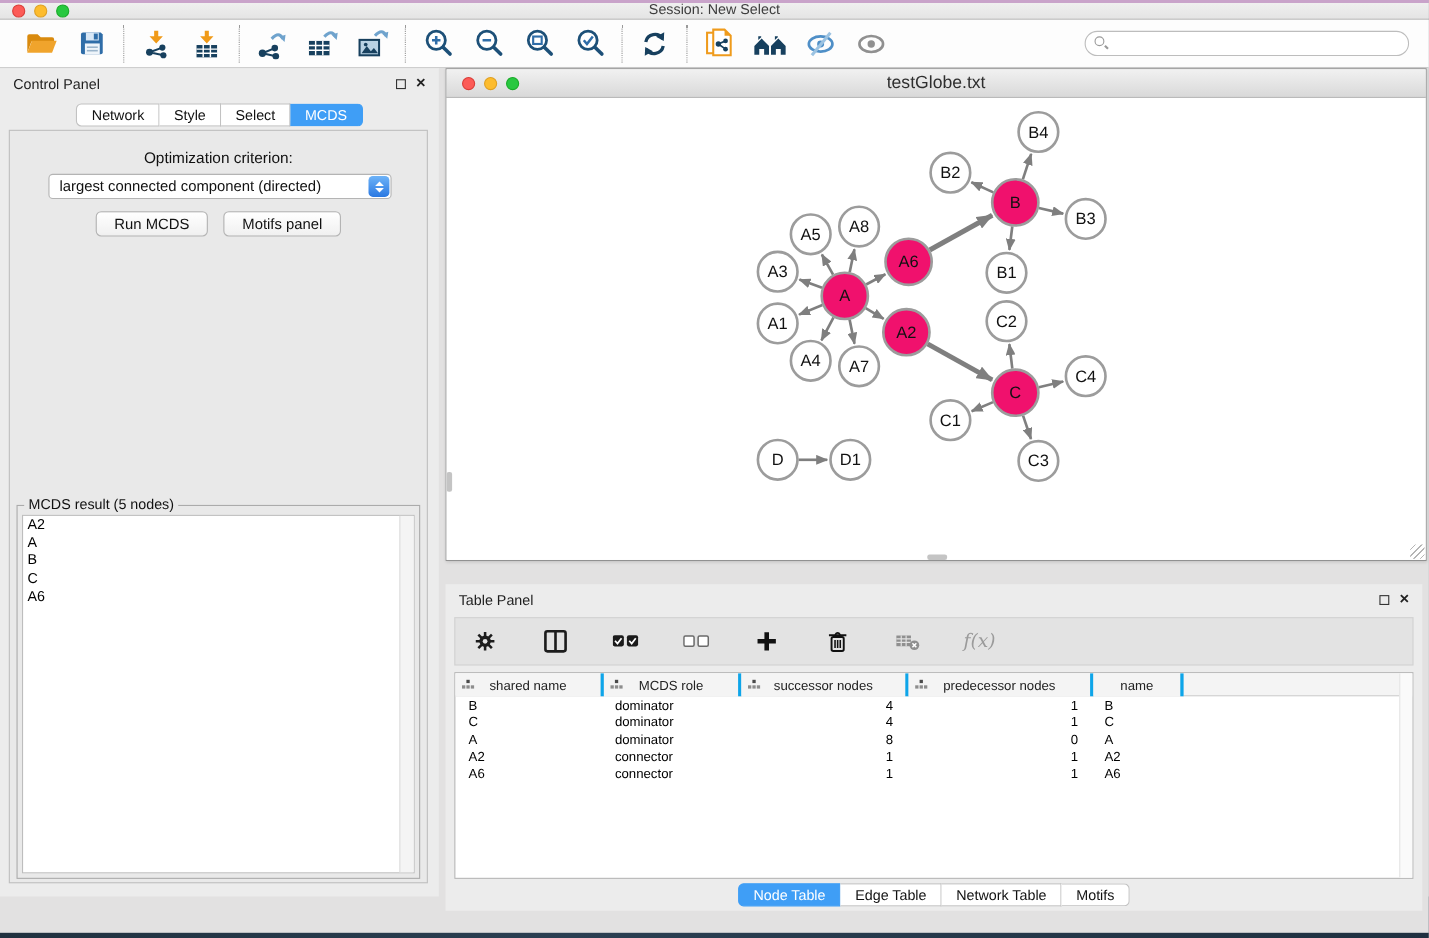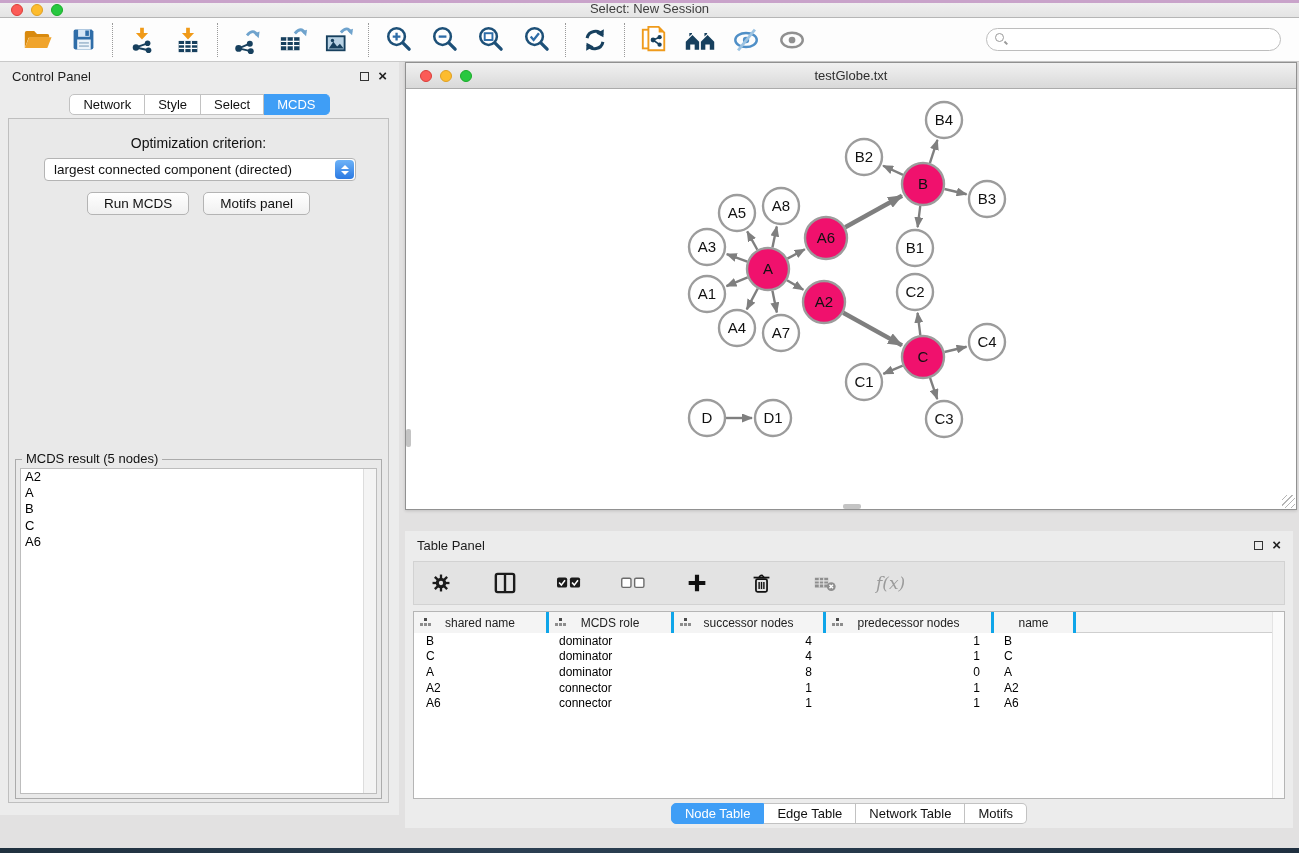--- a/index.html
+++ b/index.html
@@ -69,21 +69,21 @@
 
   
   .splitter{position:absolute;left:399px;top:0;width:6px;height:753px;cursor:col-resize;}
 
   
   .net-window{position:absolute;left:405px;top:0;width:892px;height:448px;
     background:#fff;border:1px solid #919191;box-shadow:0 1px 3px rgba(0,0,0,.15);}
   .net-titlebar{height:26px;background:linear-gradient(#f1f1f1,#d9d9d9);
     border-bottom:1px solid #ababab;position:relative;display:flex;align-items:center;}
   .net-titlebar .lights{left:14px;top:7px;}
-  .net-title{width:100%;text-align:center;font-size:13px;color:#2e2e2e;}
+  .net-title{width:100%;text-align:center;font-size:16px;color:#2e2e2e;}
   .net-canvas{position:absolute;left:0;top:26px;right:0;bottom:0;background:#fff;overflow:hidden;}
   .vthumb{position:absolute;left:0;top:340px;width:5px;height:18px;background:#c4c4c4;border-radius:2px;}
   .hthumb{position:absolute;left:437px;bottom:0;width:18px;height:5px;background:#c4c4c4;border-radius:2px;}
   .grip{position:absolute;right:1px;bottom:1px;width:13px;height:13px;
     background:repeating-linear-gradient(135deg,transparent 0 3px,#b5b5b5 3px 4px);}
 
   
   .table-panel{position:absolute;left:405px;top:456px;width:888px;height:297px;background:#ececec;margin-top:13px;}
   .tp-toolbar{position:absolute;left:8px;right:8px;top:30px;height:44px;background:#e3e3e3;
     border:1px solid #d2d2d2;display:flex;align-items:center;gap:38px;padding:0 14px;}
@@ -121,21 +121,21 @@
 <body>
 
 <div class="screen">
 
   <div class="mac-titlebar">
     <div class="lights">
       <span class="light red"></span>
       <span class="light yellow"></span>
       <span class="light green"></span>
     </div>
-    <div class="mac-title">Select: New Session</div>
+    <div class="mac-title">Session: New Select</div>
   </div>
 
   <div class="toolbar">
     <div class="tgroup">
       <span class="tbtn">
           <svg width="30" height="27" viewBox="0 0 32 28">
             <path d="M3 23 V7 q0-2 2-2 h8 l3 3 h11 q2 0 2 2 v2 H7 z" fill="#d98a0e"></path>
             <path d="M3 23 l4.5-11.5 h24 L27 23 z" fill="#f0a42c"></path>
           </svg>
         </span>

